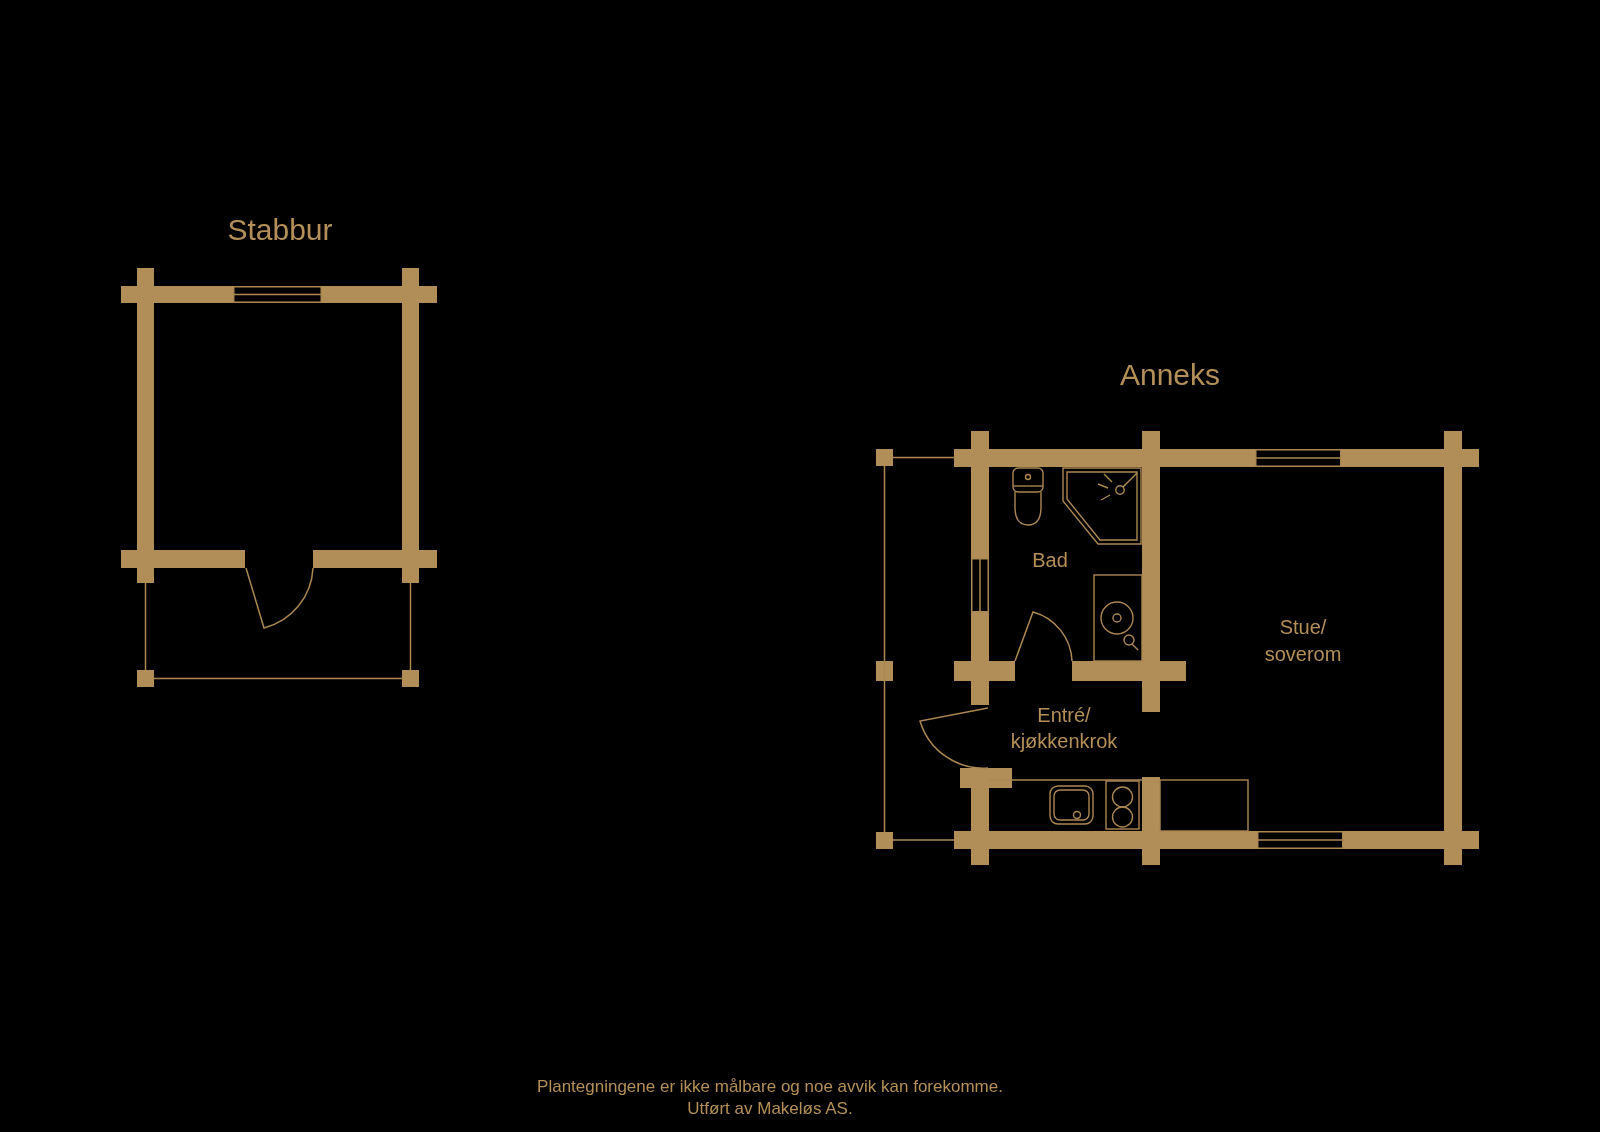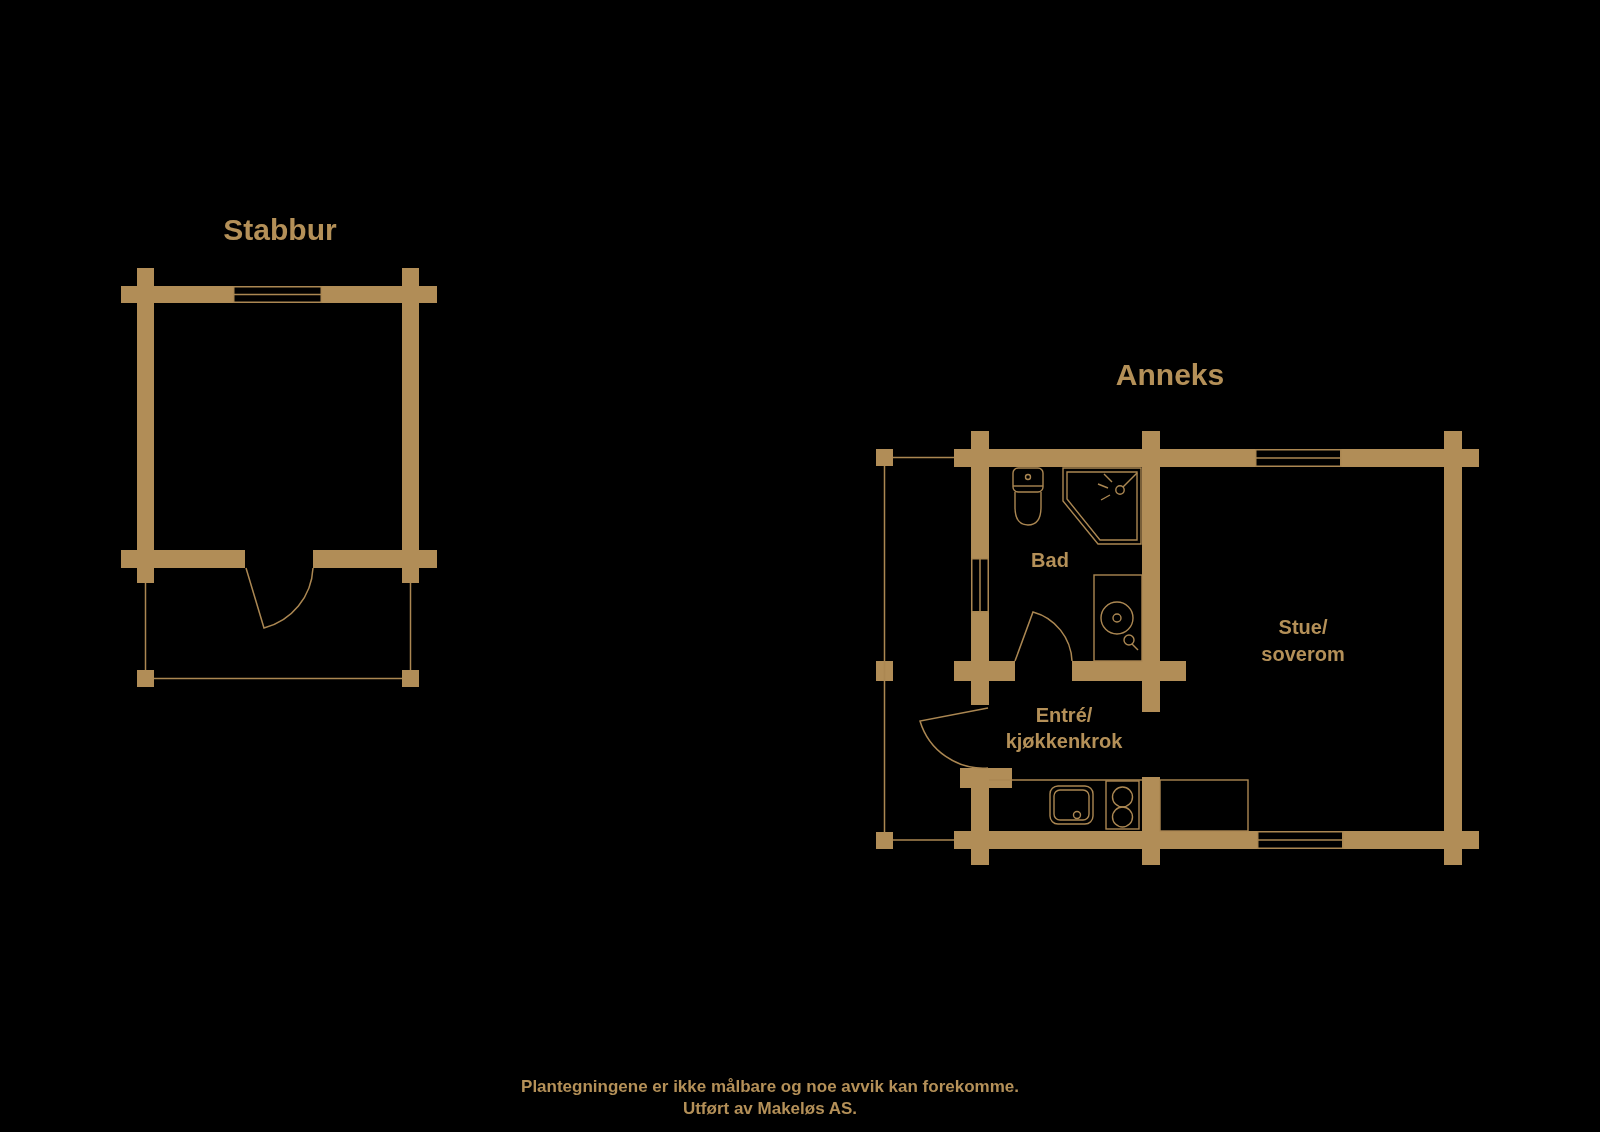--- a/index.html
+++ b/index.html
@@ -3,21 +3,21 @@
 <meta charset="utf-8">
 <style>
   :root{
     --bg:#000000;
     --wall:#b18d57;
     --line:#ab8752;
     --text:#b49058;
   }
   html,body{margin:0;padding:0;background:var(--bg);}
   body{width:1600px;height:1132px;overflow:hidden;font-family:"Liberation Sans",sans-serif;}
-  .stage{position:relative;width:1600px;height:1132px;background:var(--bg);font-weight:bold;}
+  .stage{position:relative;width:1600px;height:1132px;background:var(--bg);}
   svg{position:absolute;left:0;top:0;}
   .wall{fill:var(--wall);stroke:none;}
   .post{fill:var(--wall);stroke:none;}
   .thin{fill:none;stroke:var(--line);stroke-width:1.5;}
   .fix{fill:none;stroke:var(--line);stroke-width:1.4;}
   .winrect{fill:var(--bg);stroke:var(--line);stroke-width:1.5;}
   text{fill:var(--text);}
   .title{font-size:30px;text-anchor:middle;}
   .room-label{font-size:20px;text-anchor:middle;}
   .footer-text{font-size:17px;text-anchor:middle;}

